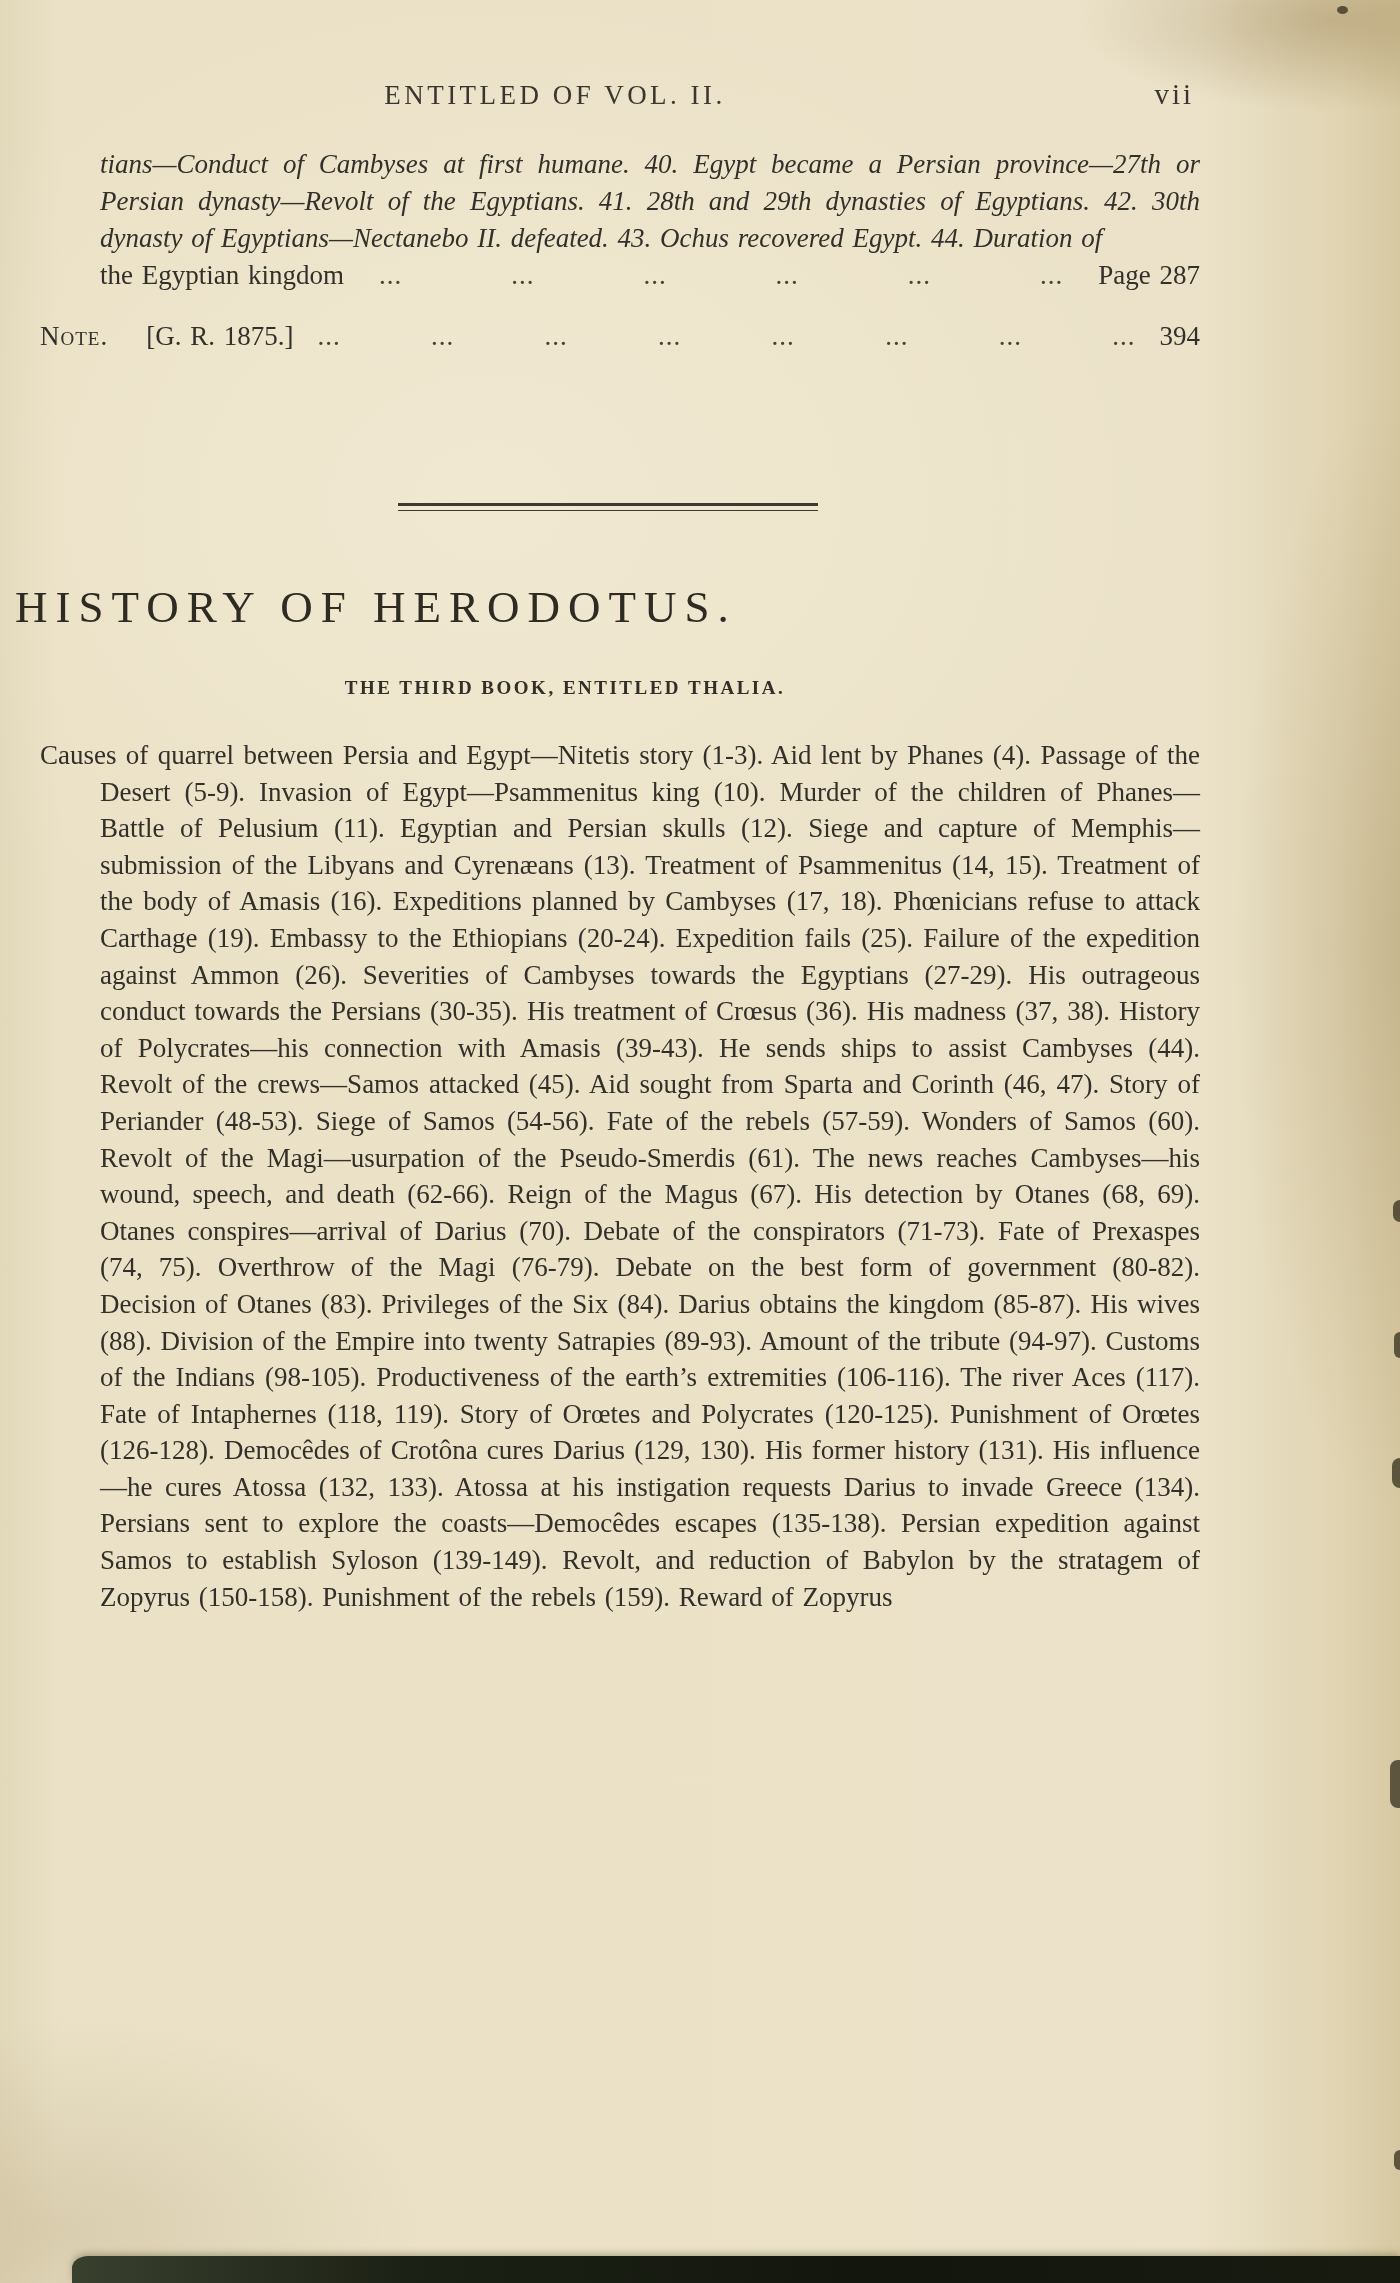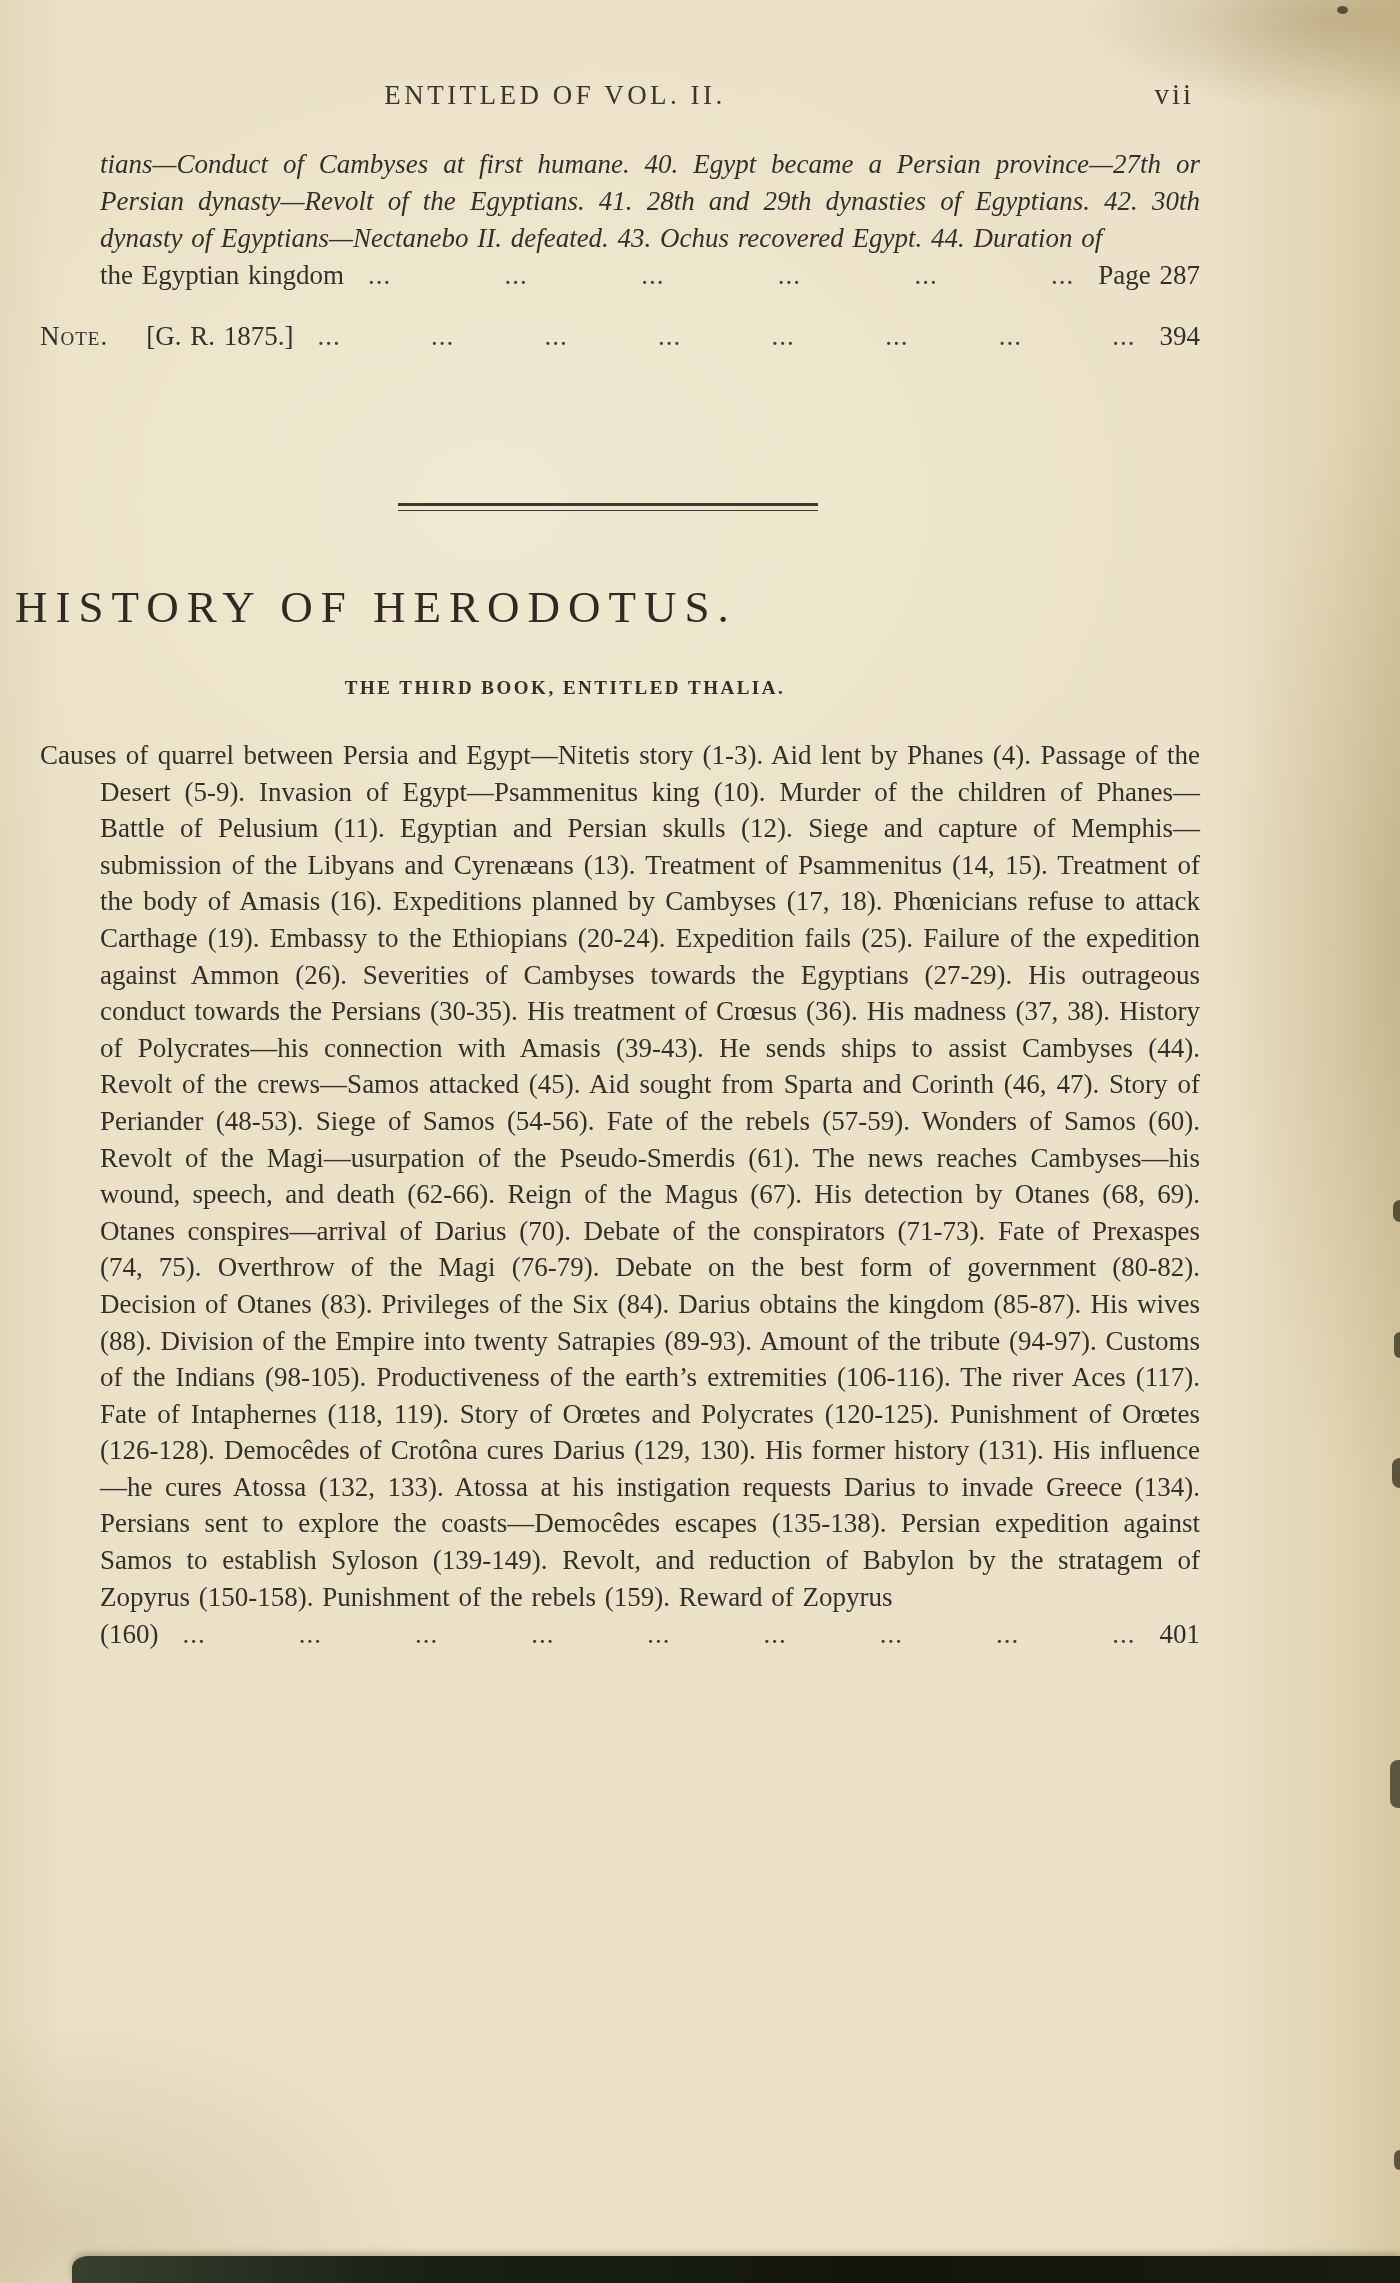--- a/index.html
+++ b/index.html
@@ -27,21 +27,21 @@
 
   .entry {
     font-size:27px; line-height:37px; text-align:justify;
     padding-left:60px; word-spacing:2px;font-style:italic;
   }
 
   .leader-row {
     display:flex; align-items:baseline;
     font-size:27px; line-height:37px; word-spacing:2px;
   }
-  .leader-row.indent { padding-left:60px; }
+  .leader-row.indent { padding-left:60px;gap:11px; }
   .dots {
     flex:1 1 auto; text-align:justify; text-align-last:justify;
     word-spacing:1.1em; letter-spacing:1px;
     padding:0 24px; white-space:nowrap; overflow:hidden; color:#454035;
   }
 
   .note-row { margin-top:24px; }
   .note-label { font-variant:small-caps; letter-spacing:1px; }
   .note-cite { margin-left:38px; }
 
@@ -109,25 +109,20 @@
     </div>
 
     <div class="double-rule"></div>
 
     <h1 class="title">HISTORY OF HERODOTUS.</h1>
 
     <h2 class="subtitle">THE THIRD BOOK, ENTITLED THALIA.</h2>
 
     <p class="summary">Causes of quarrel between Persia and Egypt—Nitetis story (1-3). Aid lent by Phanes (4). Passage of the Desert (5-9). Invasion of Egypt—Psammenitus king (10). Murder of the children of Phanes—Battle of Pelusium (11). Egyptian and Persian skulls (12). Siege and capture of Memphis—submission of the Libyans and Cyrenæans (13). Treatment of Psammenitus (14, 15). Treatment of the body of Amasis (16). Expeditions planned by Cambyses (17, 18). Phœnicians refuse to attack Carthage (19). Embassy to the Ethiopians (20-24). Expedition fails (25). Failure of the expedition against Ammon (26). Severities of Cambyses towards the Egyptians (27-29). His outrageous conduct towards the Persians (30-35). His treatment of Crœsus (36). His madness (37, 38). History of Polycrates—his connection with Amasis (39-43). He sends ships to assist Cambyses (44). Revolt of the crews—Samos attacked (45). Aid sought from Sparta and Corinth (46, 47). Story of Periander (48-53). Siege of Samos (54-56). Fate of the rebels (57-59). Wonders of Samos (60). Revolt of the Magi—usurpation of the Pseudo-Smerdis (61). The news reaches Cambyses—his wound, speech, and death (62-66). Reign of the Magus (67). His detection by Otanes (68, 69). Otanes conspires—arrival of Darius (70). Debate of the conspirators (71-73). Fate of Prexaspes (74, 75). Overthrow of the Magi (76-79). Debate on the best form of government (80-82). Decision of Otanes (83). Privileges of the Six (84). Darius obtains the kingdom (85-87). His wives (88). Division of the Empire into twenty Satrapies (89-93). Amount of the tribute (94-97). Customs of the Indians (98-105). Productiveness of the earth’s extremities (106-116). The river Aces (117). Fate of Intaphernes (118, 119). Story of Orœtes and Polycrates (120-125). Punishment of Orœtes (126-128). Democêdes of Crotôna cures Darius (129, 130). His former history (131). His influence—he cures Atossa (132, 133). Atossa at his instigation requests Darius to invade Greece (134). Persians sent to explore the coasts—Democêdes escapes (135-138). Persian expedition against Samos to establish Syloson (139-149). Revolt, and reduction of Babylon by the stratagem of Zopyrus (150-158). Punishment of the rebels (159). Reward of Zopyrus</p>
 
-    <div class="leader-row indent summary-leader">
-      <span>(160)</span>
-      <span class="dots">... ... ... ... ... ... ... ... ...</span>
-      <span>401</span>
-    </div>
 
   </div>
 
   <div class="edge-mark m0"></div>
   <div class="edge-mark m1"></div>
   <div class="edge-mark m2"></div>
   <div class="edge-mark m3"></div>
   <div class="edge-mark m4"></div>
   <div class="edge-mark m5"></div>
   <div class="bottom-strip"></div>

